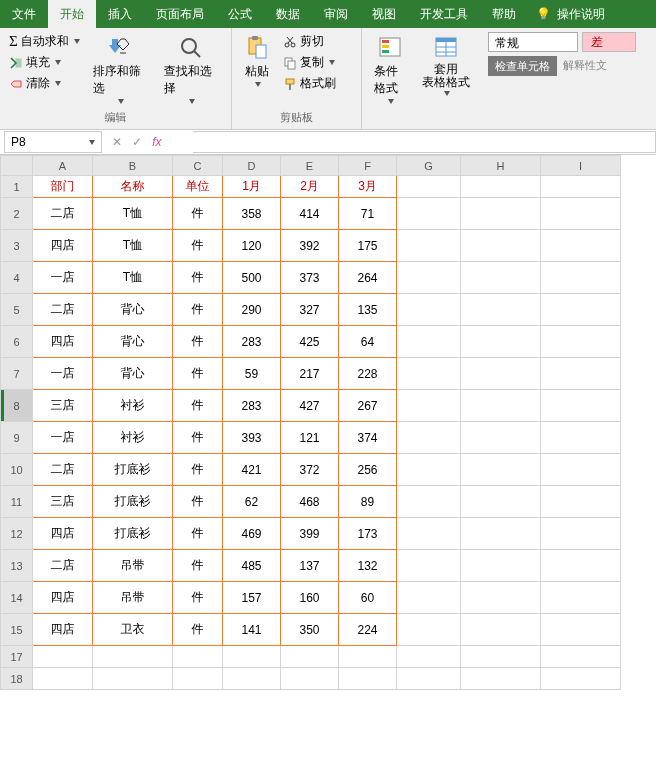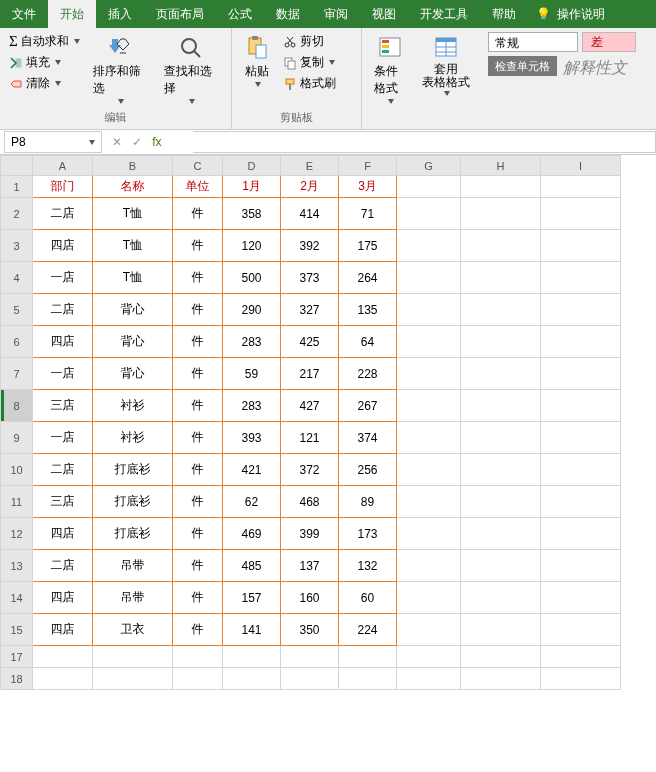--- a/index.html
+++ b/index.html
@@ -13,25 +13,25 @@
 .ribbon-group-label{text-align:center;font-size:11px;color:#666;padding-bottom:2px}
 .rg-inner{display:flex;flex:1;gap:4px;align-items:flex-start}
 .rg-col{display:flex;flex-direction:column;gap:2px}
 .rg-item{display:flex;align-items:center;gap:3px;padding:1px 3px;cursor:pointer;white-space:nowrap}
 .big-btn{display:flex;flex-direction:column;align-items:center;gap:2px;padding:3px 6px;cursor:pointer;justify-content:flex-start}
 .big-btn svg{width:26px;height:26px}
 .tri-down{display:inline-block;width:0;height:0;border-left:3px solid transparent;border-right:3px solid transparent;border-top:5px solid #555;margin-left:2px}
 .format-box{border:1px solid #aaa;background:#fff;padding:2px 6px;width:90px;height:20px;display:flex;align-items:flex-start}
 .style-box{border:1px solid #777;background:#787878;color:#fff;padding:2px 6px;height:20px;display:flex;align-items:center;font-size:11px}
 .style-bad{background:#ffc7ce;color:#9c0006;border:1px solid #bbb;padding:2px 8px;height:20px;width:54px;display:flex;align-items:center}
-.style-explain{color:#888;font-style:italic;padding:2px 6px;font-size:16px}
+.style-explain{color:#888;padding:2px 6px;font-size:11px}
 .namebox-row{height:25px;background:#fff;border-bottom:1px solid #ccc;display:flex;align-items:center}
 .namebox{width:98px;height:22px;border:1px solid #ccc;display:flex;align-items:center;padding:0 6px;justify-content:space-between;margin-left:4px}
 .fx-btns{display:flex;align-items:center;gap:10px;padding:0 10px;color:#999}
-.fx-label{color:#4d7c0f;margin-right:22px}
+.fx-label{font-style:italic;color:#ec4899;margin-right:22px}
 .formula-bar{flex:1;height:22px;border:1px solid #ccc;border-left:none}
 .sheet-area{overflow:auto;height:617px;position:relative}
 .grid{border-collapse:collapse;table-layout:fixed}
 .grid td,.grid th{border:1px solid #d4d4d4;padding:0;text-align:center;font-weight:normal;height:22px;position:relative}
 .colhdr th{background:#e6e6e6;font-size:11px;height:20px;color:#555}
 .rowhdr{background:#e6e6e6;width:32px;font-size:11px;color:#555;text-align:center}
 .rowhdr.active{background:#d0d0d0}
 .active-marker{position:absolute;left:0;top:0;width:3px;height:100%;background:#1a7f37}
 .corner{background:#e6e6e6;width:32px}
 .data-th{background:#fff;color:#c00000;font-weight:bold;border:1px solid #ed7d31!important;height:28px}

